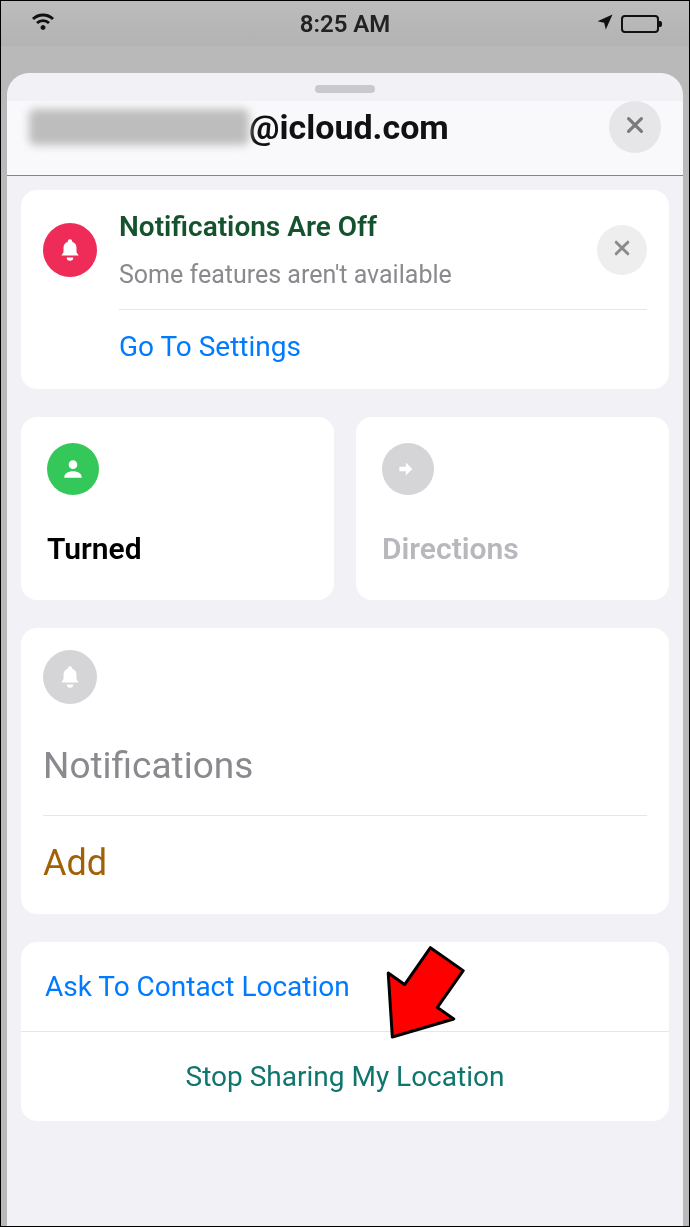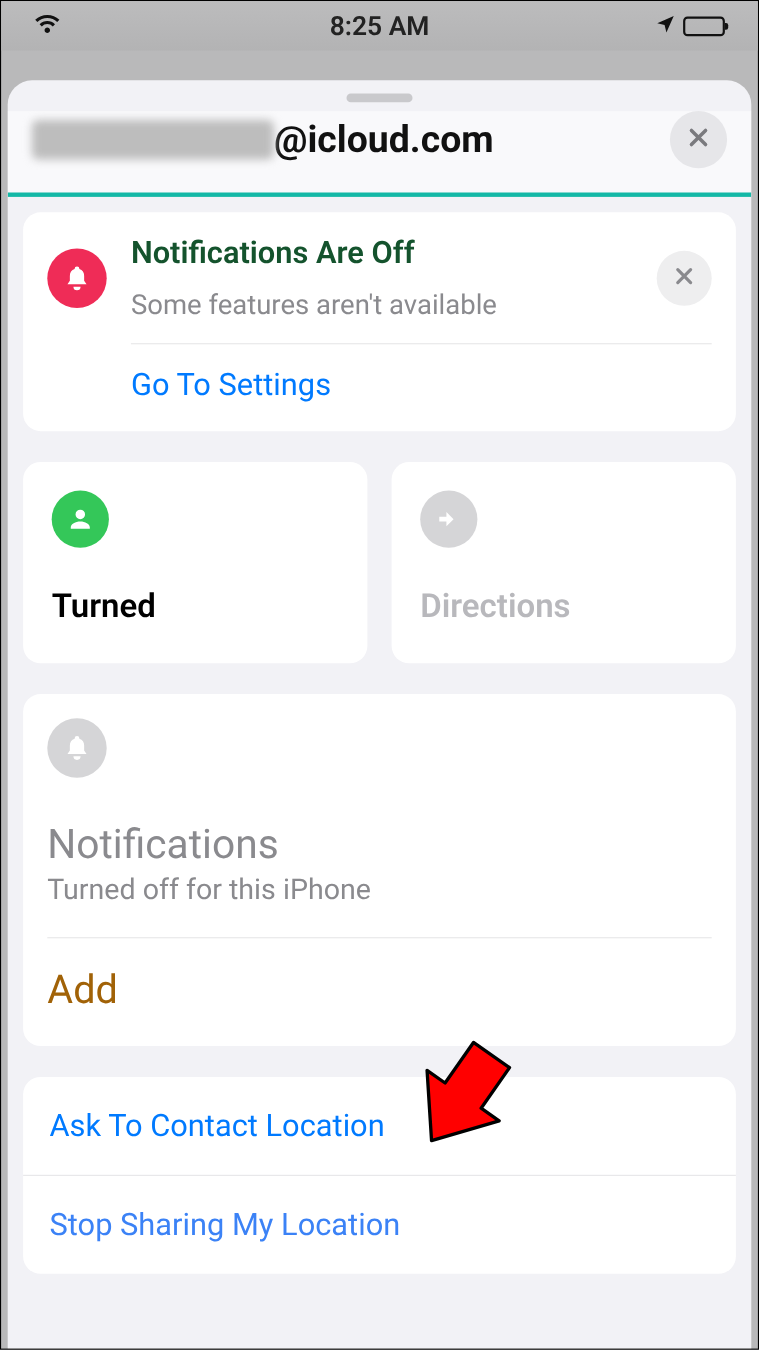--- a/index.html
+++ b/index.html
@@ -86,21 +86,21 @@
       height: 8px;
       background: #c9c9cc;
       border-radius: 4px;
       margin: 12px auto 8px;
     }
     .sheet-header {
       display: flex;
       align-items: center;
       padding: 0 22px 22px 22px;
       gap: 14px;
-      border-bottom: 4px solid #14b8a6;
+      border-bottom: 1px solid #14b8a6;
       background: #f9f9fb;
     }
     .blurred {
       width: 220px;
       height: 36px;
       border-radius: 6px;
       background: #bdbdbd;
       filter: blur(4px);
     }
     .sheet-title {
@@ -251,21 +251,21 @@
     .action-list {
       background: #fff;
       border-radius: 16px;
     }
     .action-row {
       padding: 28px 24px;
       font-size: 28px;
       position: relative;
     }
     .action-row.blue { color: #007aff; }
-    .action-row.red { color: #3b82f6; }
+    .action-row.red { color: #0f766e; text-align: center; }
     .action-sep {
       height: 1px;
       background: #e6e6e8;
       margin: 0 0 0 0;
     }
     
     .arrow-ann {
       position: absolute;
       top: 940px;
       left: 370px;
@@ -357,21 +357,20 @@
       </div>
     </div>
 
     <div class="section-card">
       <div class="sec-icon-circle">
         <svg viewBox="0 0 24 24">
             <path d="M12 2a2 2 0 0 1 2 2v.3A6 6 0 0 1 18 10v4l2 3H4l2-3v-4a6 6 0 0 1 4-5.7V4a2 2 0 0 1 2-2zm-3 17h6a3 3 0 0 1-6 0z"></path>
           </svg>
       </div>
       <div class="sec-title">Notifications</div>
-      <div class="sec-sub">Turned off for this iPhone</div>
       <div class="sec-sep"></div>
       <div class="sec-add">Add</div>
     </div>
 
     <div class="action-list">
       <div class="action-row blue">Ask To Contact Location</div>
       <div class="action-sep"></div>
       <div class="action-row red">Stop Sharing My Location</div>
     </div>
 

